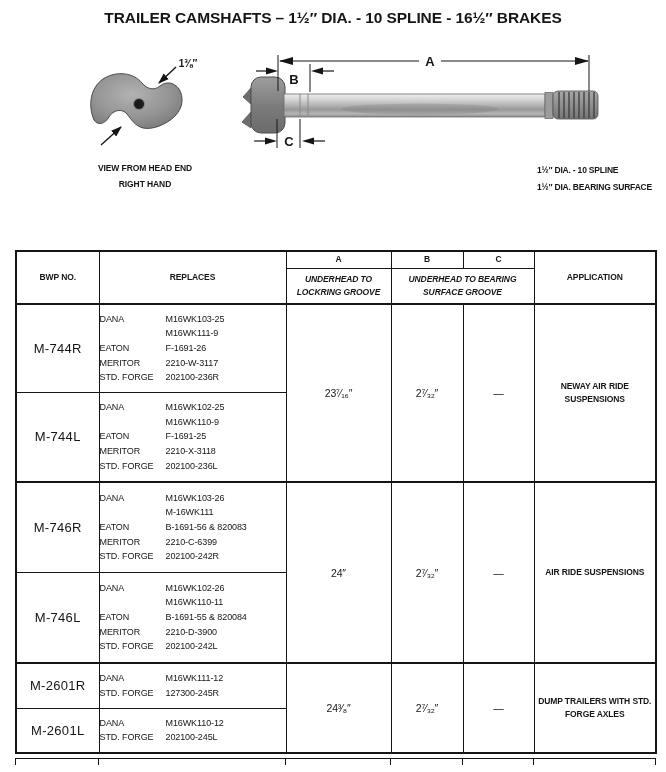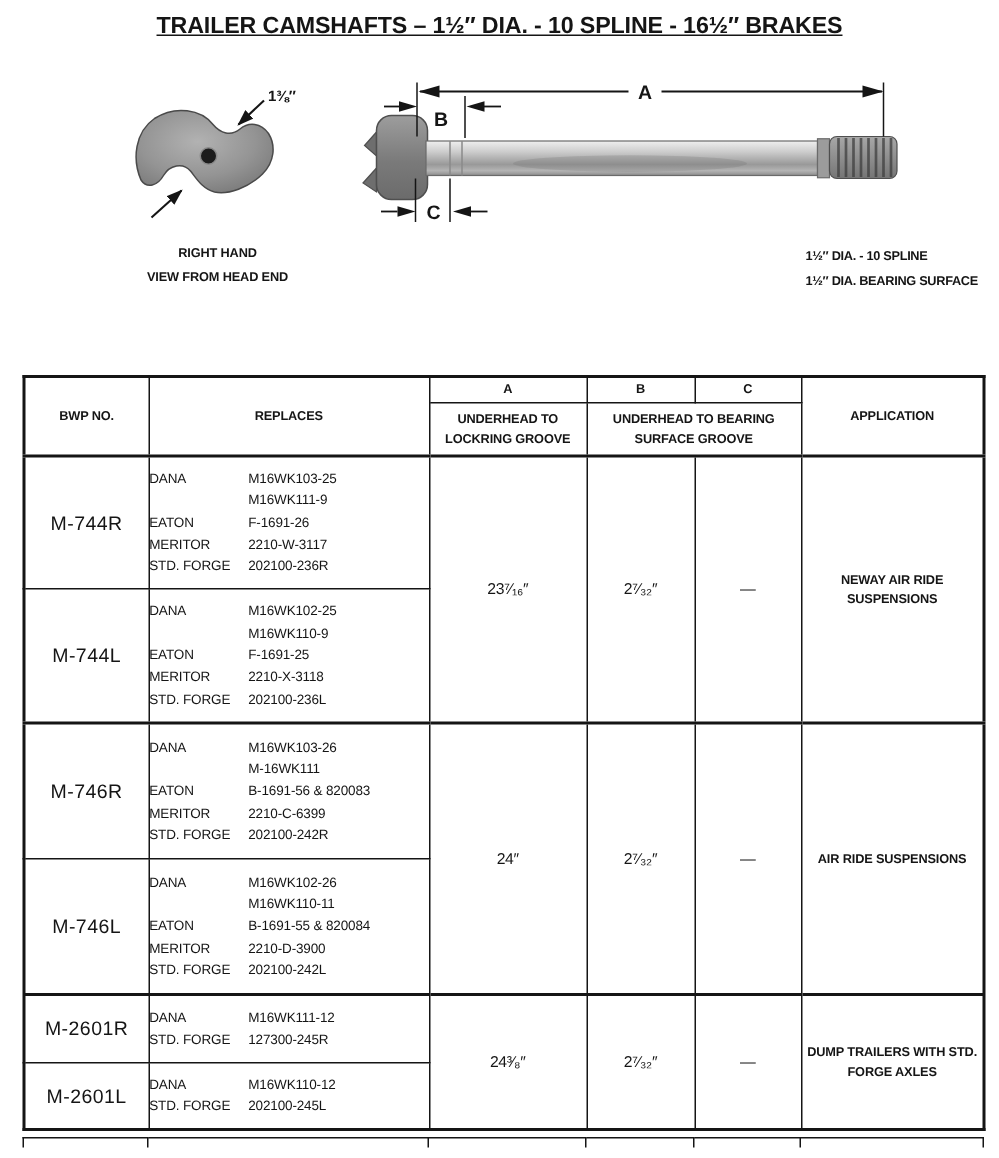--- a/index.html
+++ b/index.html
@@ -2,21 +2,21 @@
 <html><head>
 <meta charset="utf-8">
 <style>
   html,body{margin:0;padding:0;background:#ffffff;}
   .page{
     position:relative;width:666px;height:772px;background:#ffffff;overflow:hidden;
     font-family:"Liberation Sans","DejaVu Sans",sans-serif;color:#151515;
   }
   .title{
     position:absolute;top:9px;left:0;width:666px;text-align:center;
-    font-size:15.5px;font-weight:bold;letter-spacing:-0.1px;text-decoration:underline;
+    font-size:15.5px;font-weight:bold;letter-spacing:-0.1px;
   }
   .diagram{position:absolute;left:0;top:48px;width:666px;height:158px;}
   .diagram text{font-family:"Liberation Sans","DejaVu Sans",sans-serif;font-weight:bold;fill:#151515;}
   .dimline{stroke:#151515;stroke-width:1.2;fill:none;}
   .extline{stroke:#151515;stroke-width:1;fill:none;}
   .arrhead{fill:#151515;stroke:none;}
   .view-caption{
     position:absolute;left:70px;top:160px;width:150px;text-align:center;
     font-size:8.5px;font-weight:bold;line-height:16px;letter-spacing:-0.1px;
   }
@@ -26,21 +26,21 @@
   }
   .tablewrap{position:absolute;left:15px;top:250px;width:640px;}
   table.main,table.sliver{border-collapse:collapse;width:640px;table-layout:fixed;}
   table.main{border:2px solid #151515;}
   table.main th,table.main td{border:1px solid #151515;padding:0;}
   table.main thead th{
     font-size:8.5px;font-weight:bold;text-align:center;vertical-align:middle;
     line-height:1.55;letter-spacing:-0.1px;
   }
   tr.letters{height:17px;}
-  tr.hdesc{height:36px;}
+  tr.hdesc{height:36px;font-style:italic;}
   th.th-letter{font-size:9.5px;}
   tbody tr.group-start td{border-top:2px solid #151515;}
   table.main thead{border-bottom:2px solid #151515;}
   td.bwp{font-size:13px;font-weight:normal;text-align:center;letter-spacing:0.3px;vertical-align:middle;}
   td.repl{vertical-align:middle;padding:0 4px 0 8px;margin-left:20px;}
   .rl{display:flex;line-height:14.6px;font-size:9px;letter-spacing:-0.1px;white-space:nowrap;}
   .brand{width:66px;flex:none;}
   .part{flex:1;}
   td.dim{text-align:center;vertical-align:middle;font-size:10.5px;letter-spacing:-0.2px;}
   td.app{
@@ -141,22 +141,22 @@
       <line class="extline" x1="300" y1="119" x2="300" y2="148"></line>
       <line class="dimline" x1="254" y1="141" x2="265" y2="141"></line>
       <polygon class="arrhead" points="277,141 265,137.5 265,144.5"></polygon>
       <line class="dimline" x1="325" y1="141" x2="313" y2="141"></line>
       <polygon class="arrhead" points="302,141 314,137.5 314,144.5"></polygon>
       <text x="289" y="146" text-anchor="middle" font-size="13">C</text>
     </g>
   </svg>
 
   <div class="view-caption">
+    <div>VIEW FROM HEAD END</div>
     <div>RIGHT HAND</div>
-    <div>VIEW FROM HEAD END</div>
   </div>
 
   <div class="shaft-specs">
     <div>1½″ DIA. - 10 SPLINE</div>
     <div>1½″ DIA. BEARING SURFACE</div>
   </div>
 
   <div class="tablewrap">
     <table class="main">
       <colgroup>

